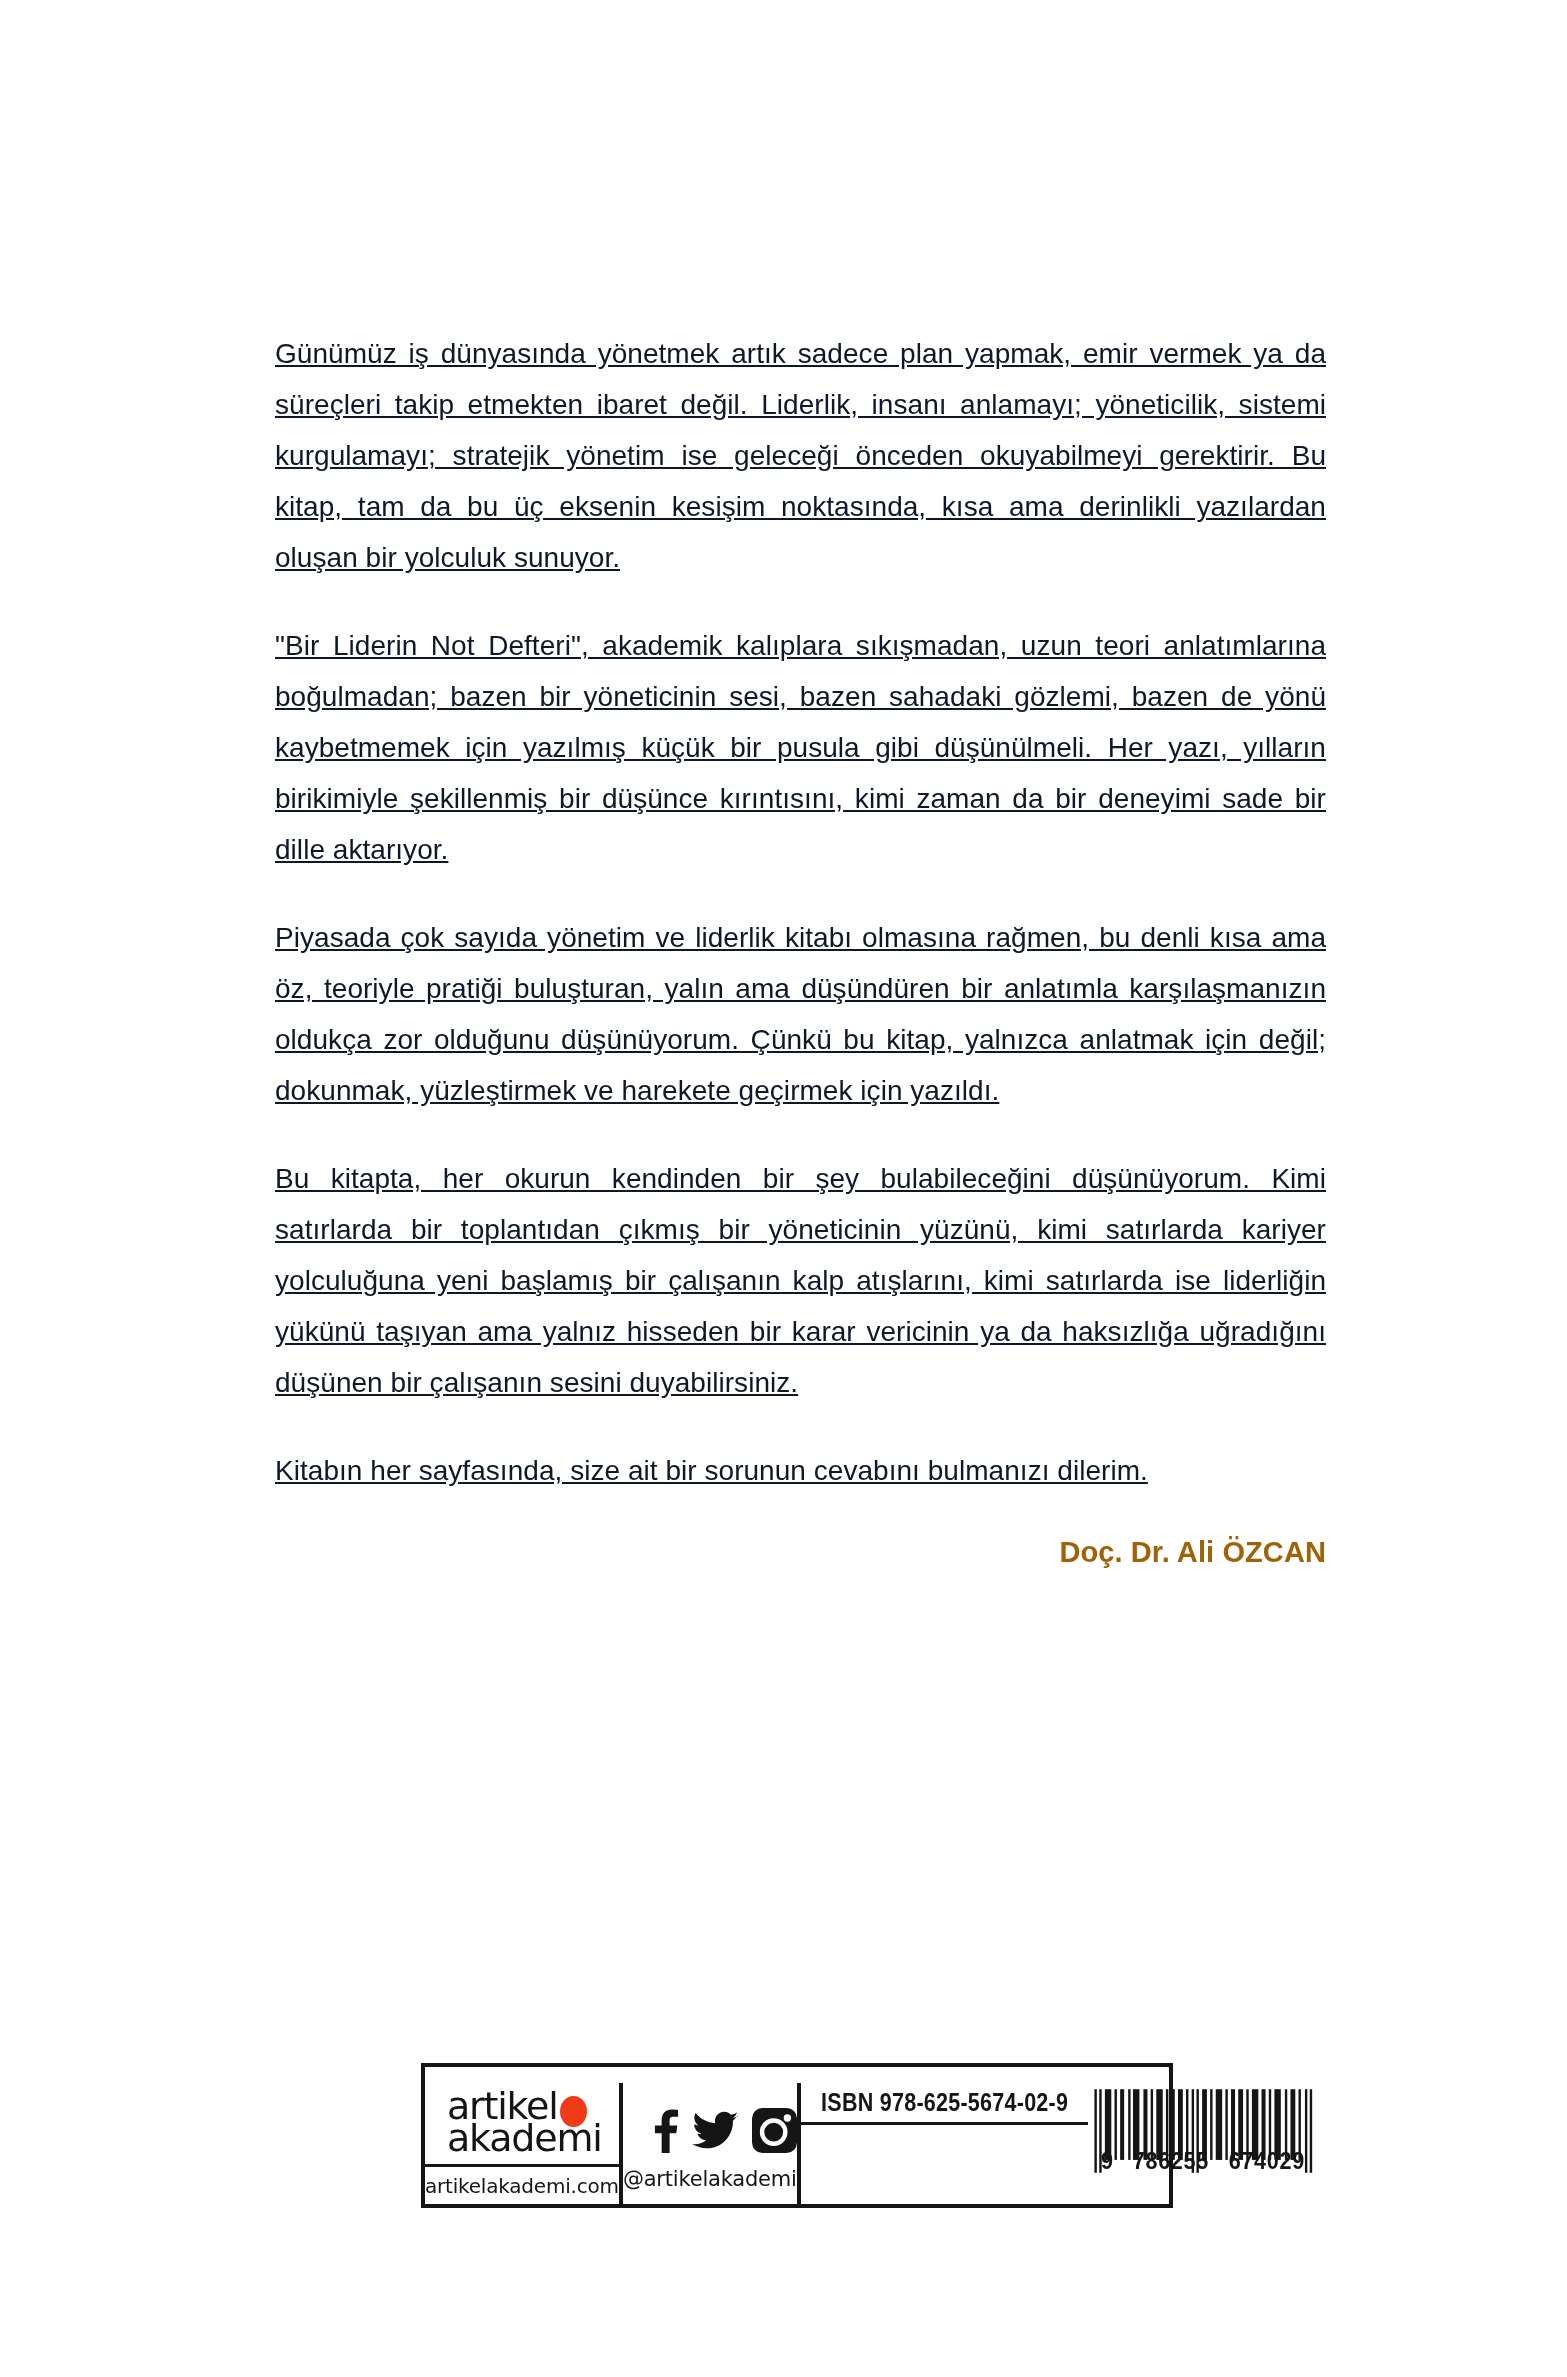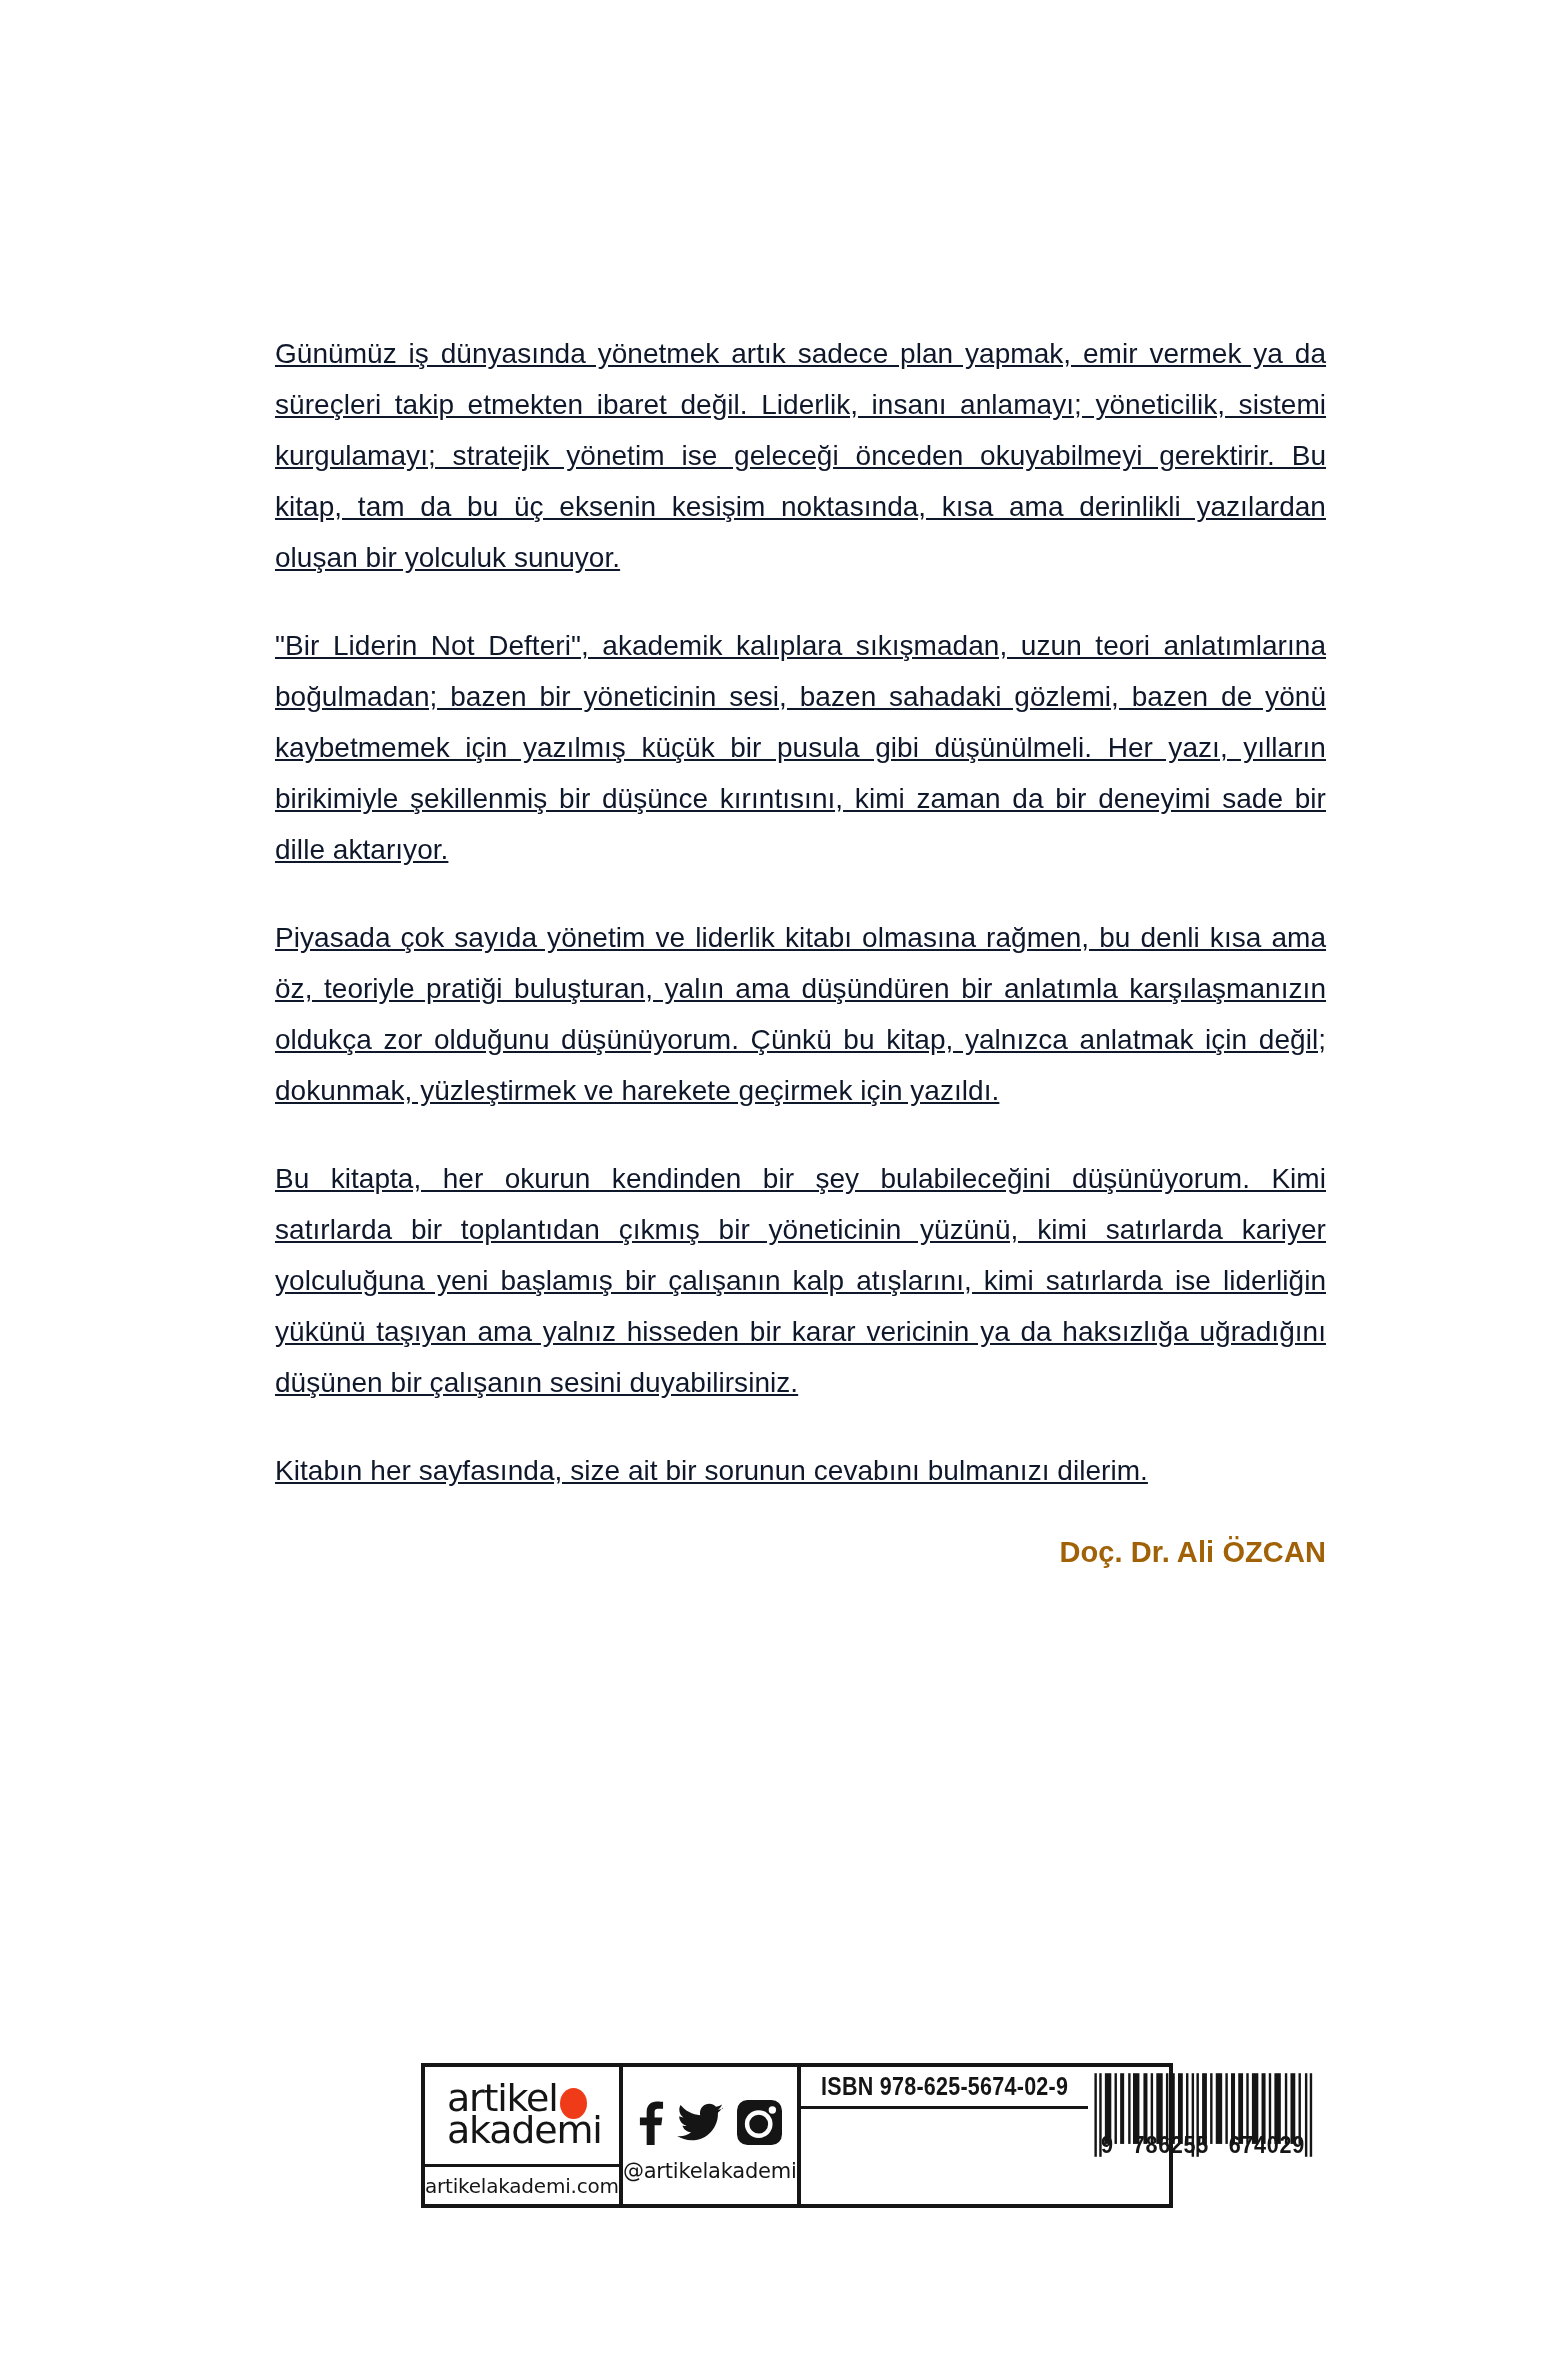--- a/index.html
+++ b/index.html
@@ -60,20 +60,21 @@
     width: 752px;
     height: 145px;
     border: 4px solid #151515;
     box-sizing: border-box;
     display: flex;
     background: #ffffff;
   }
   .fcell {
     box-sizing: border-box;
     position: relative;
+    margin-top: 16px;
   }
 
   
   .cell-publisher {
     width: 227px;
     border-right: 4px solid #151515;
     display: flex;
     flex-direction: column;
   }
   .logo-area {
@@ -128,21 +129,21 @@
     letter-spacing: -0.2px;
     white-space: nowrap;
   }
 
   
   .cell-social {
     width: 235px;
     border-right: 4px solid #151515;
     display: flex;
     flex-direction: column;
-    align-items: center;
+    align-items: flex-end;
     justify-content: center;
     padding-top: 4.8px;
   }
   .social-icons {
     display: flex;
     align-items: center;
     justify-content: center;
     gap: 13px;
     height: 60px;
   }

